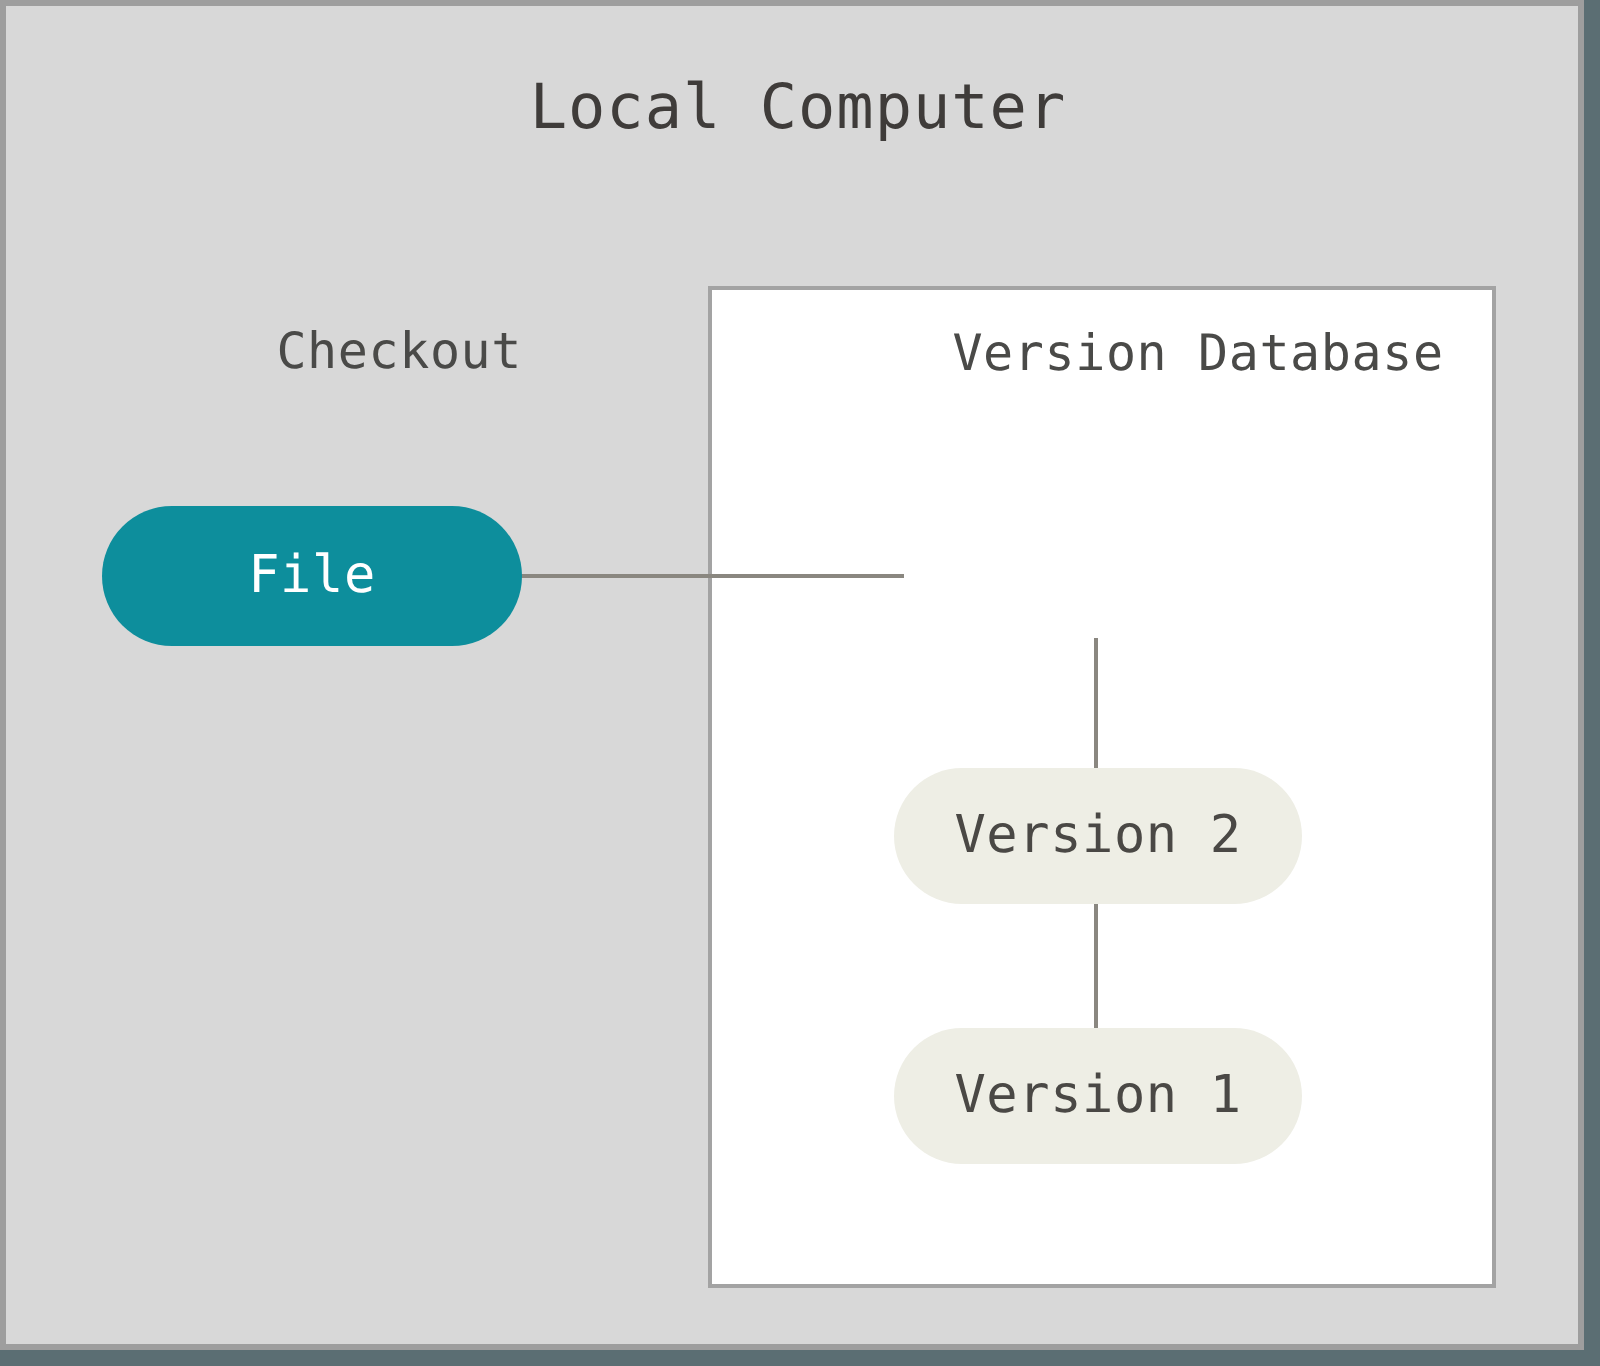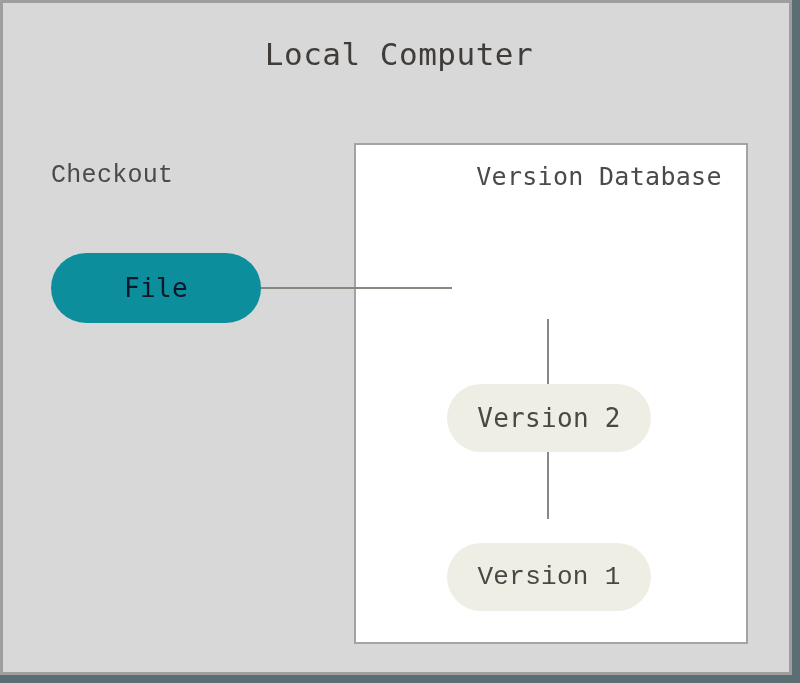--- a/index.html
+++ b/index.html
@@ -36,26 +36,25 @@
     letter-spacing: 0.5px;
     color: #3f3c3a;
     white-space: nowrap;
   }
 
   #checkout-label {
     position: absolute;
     left: 48px;
     top: 158px;
     width: 210px;
-    text-align: left;
+    text-align: right;
     font-size: 25px;
     letter-spacing: 0.3px;
     color: #4a4a48;
     white-space: nowrap;
-    font-family: Liberation Mono, monospace;
   }
 
   
   #version-database-box {
     position: absolute;
     left: 351px;
     top: 140px;
     width: 394px;
     height: 501px;
     background: #ffffff;
@@ -115,33 +114,33 @@
     white-space: nowrap;
     box-sizing: border-box;
   }
 
   #node-file {
     left: 48px;
     top: 250px;
     width: 210px;
     height: 70px;
     background: #0d8e9c;
-    color: #0f172a;
+    color: #ffffff;
   }
 
   .version-node {
     left: 444px;
     width: 204px;
     height: 68px;
     background: #eeeee5;
     color: #4a4845;
   }
   #node-version-3 { top: 251px; }
   #node-version-2 { top: 381px; }
-  #node-version-1 { top: 540px; font-family: Liberation Mono, monospace; }
+  #node-version-1 { top: 511px; }
 </style>
 </head>
 <body>
 
 <div id="local-computer-panel">
 
   <div id="local-computer-title">Local Computer</div>
 
   <div id="checkout-label">Checkout</div>
 

